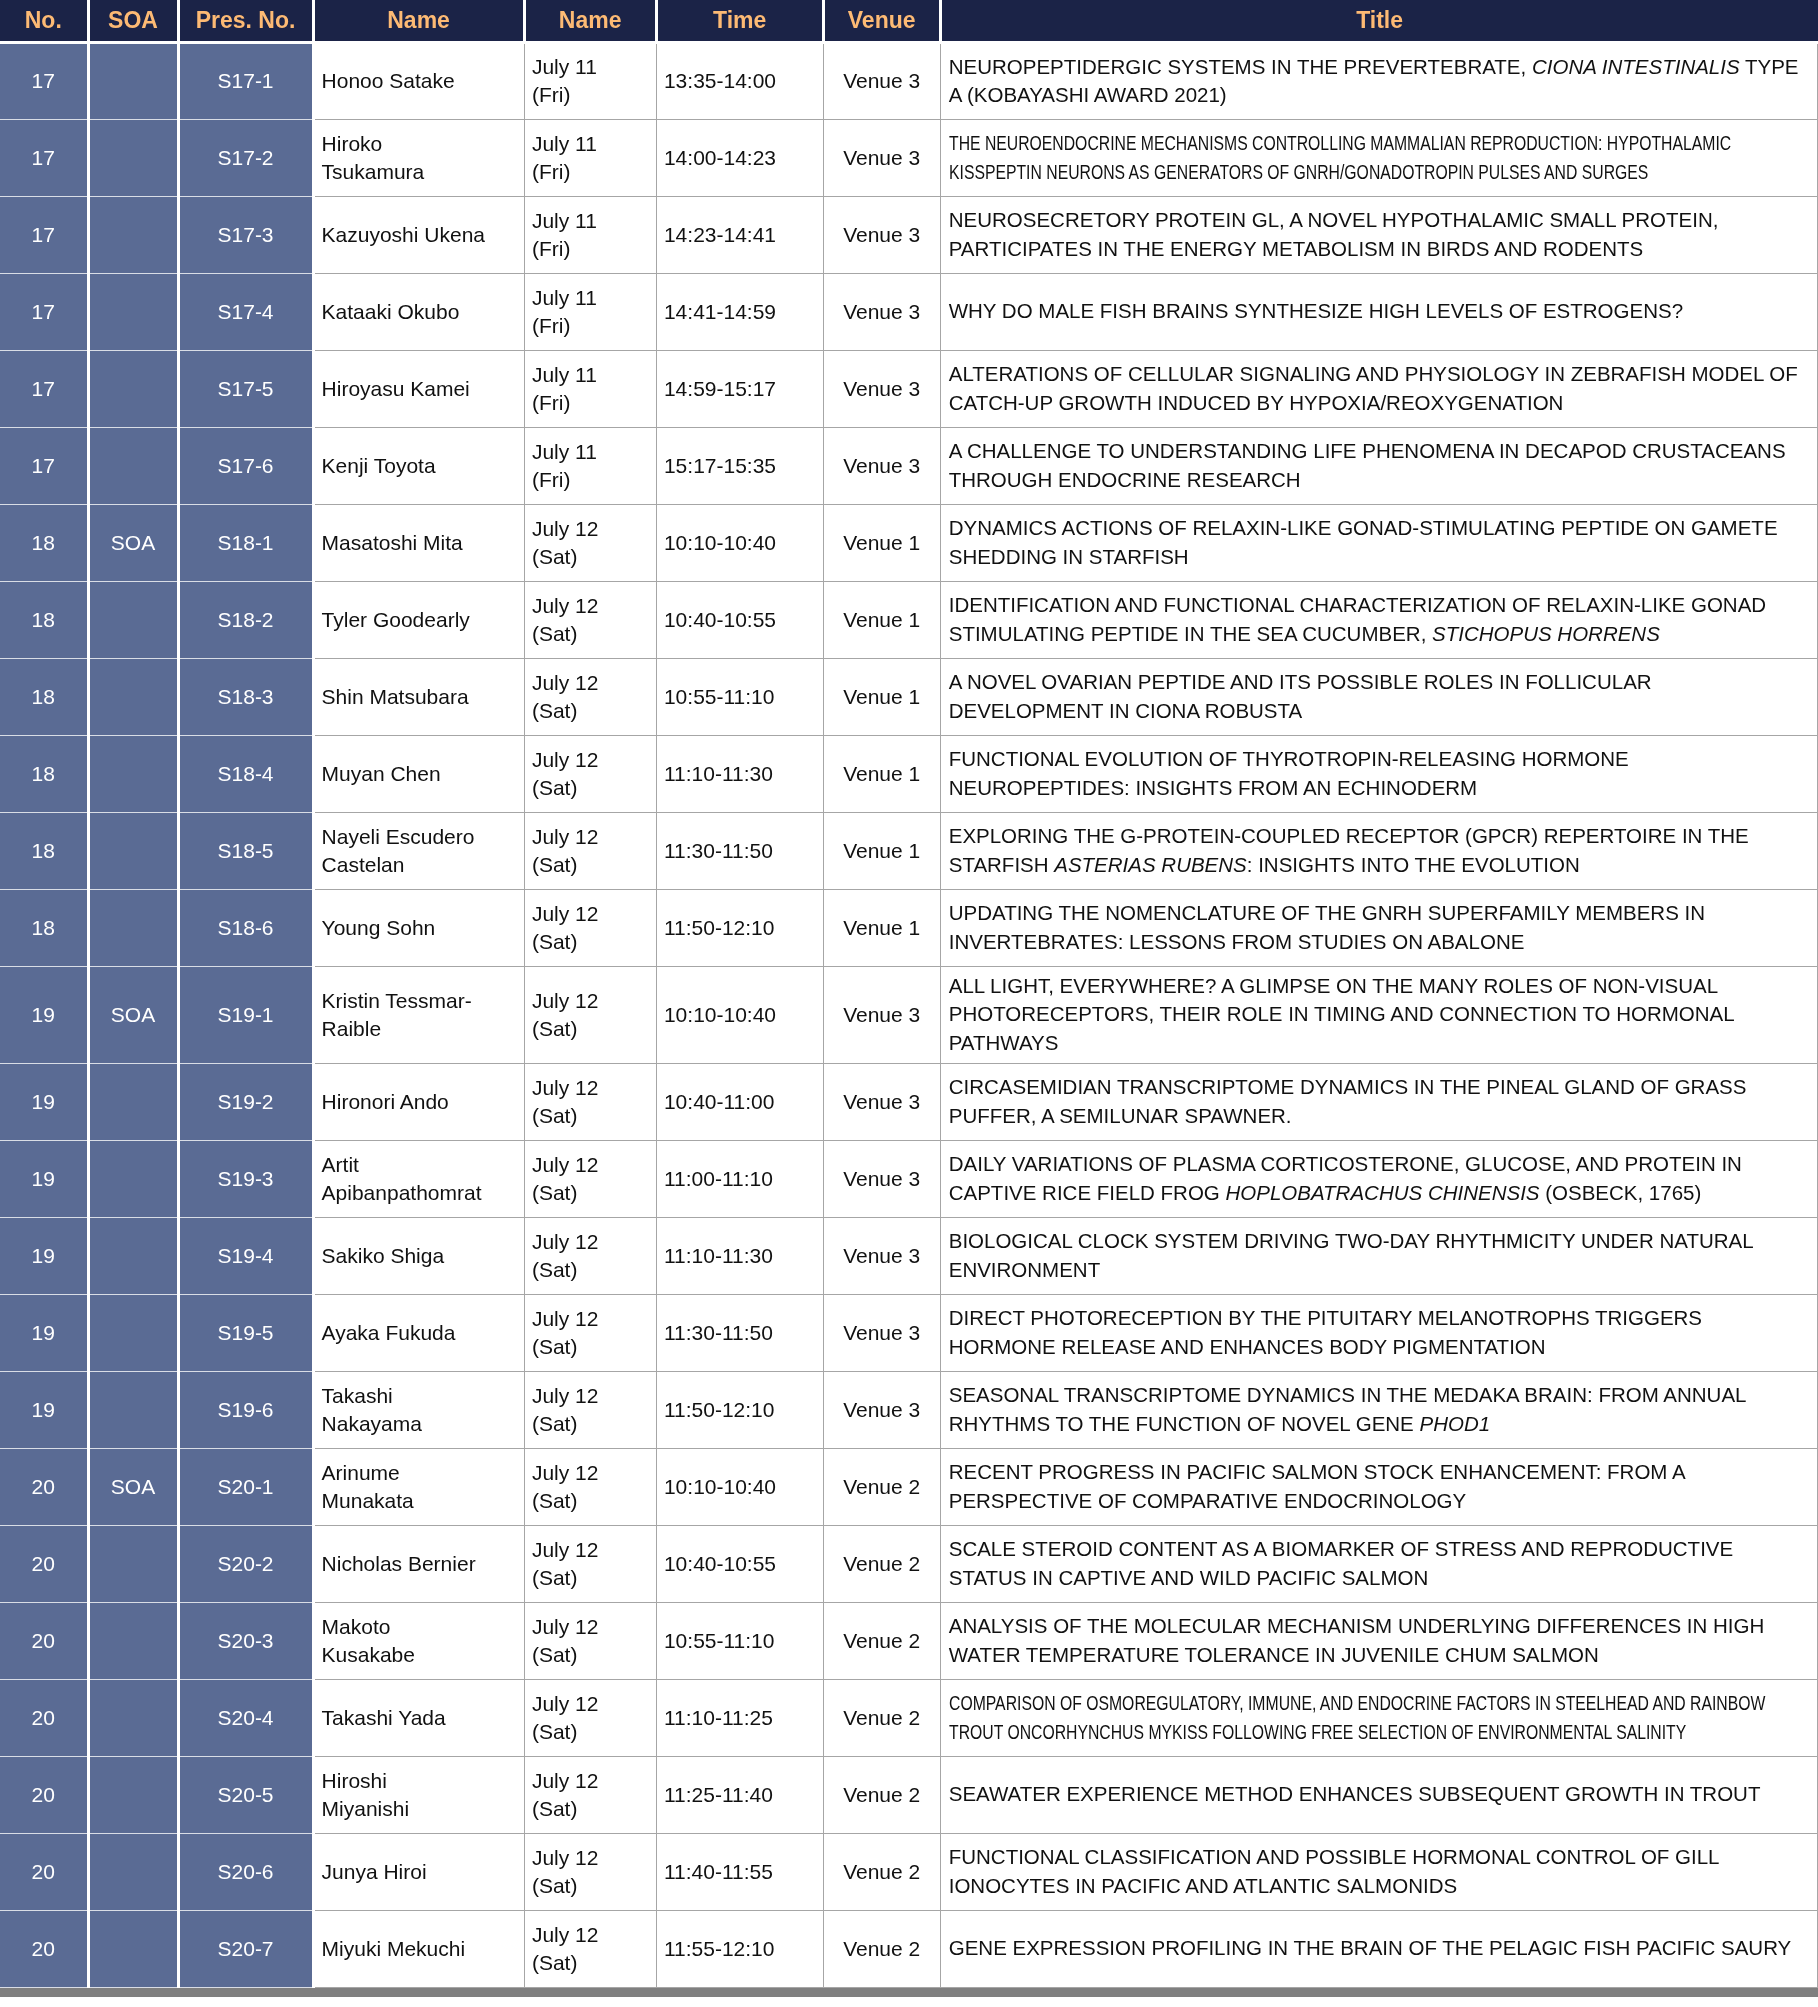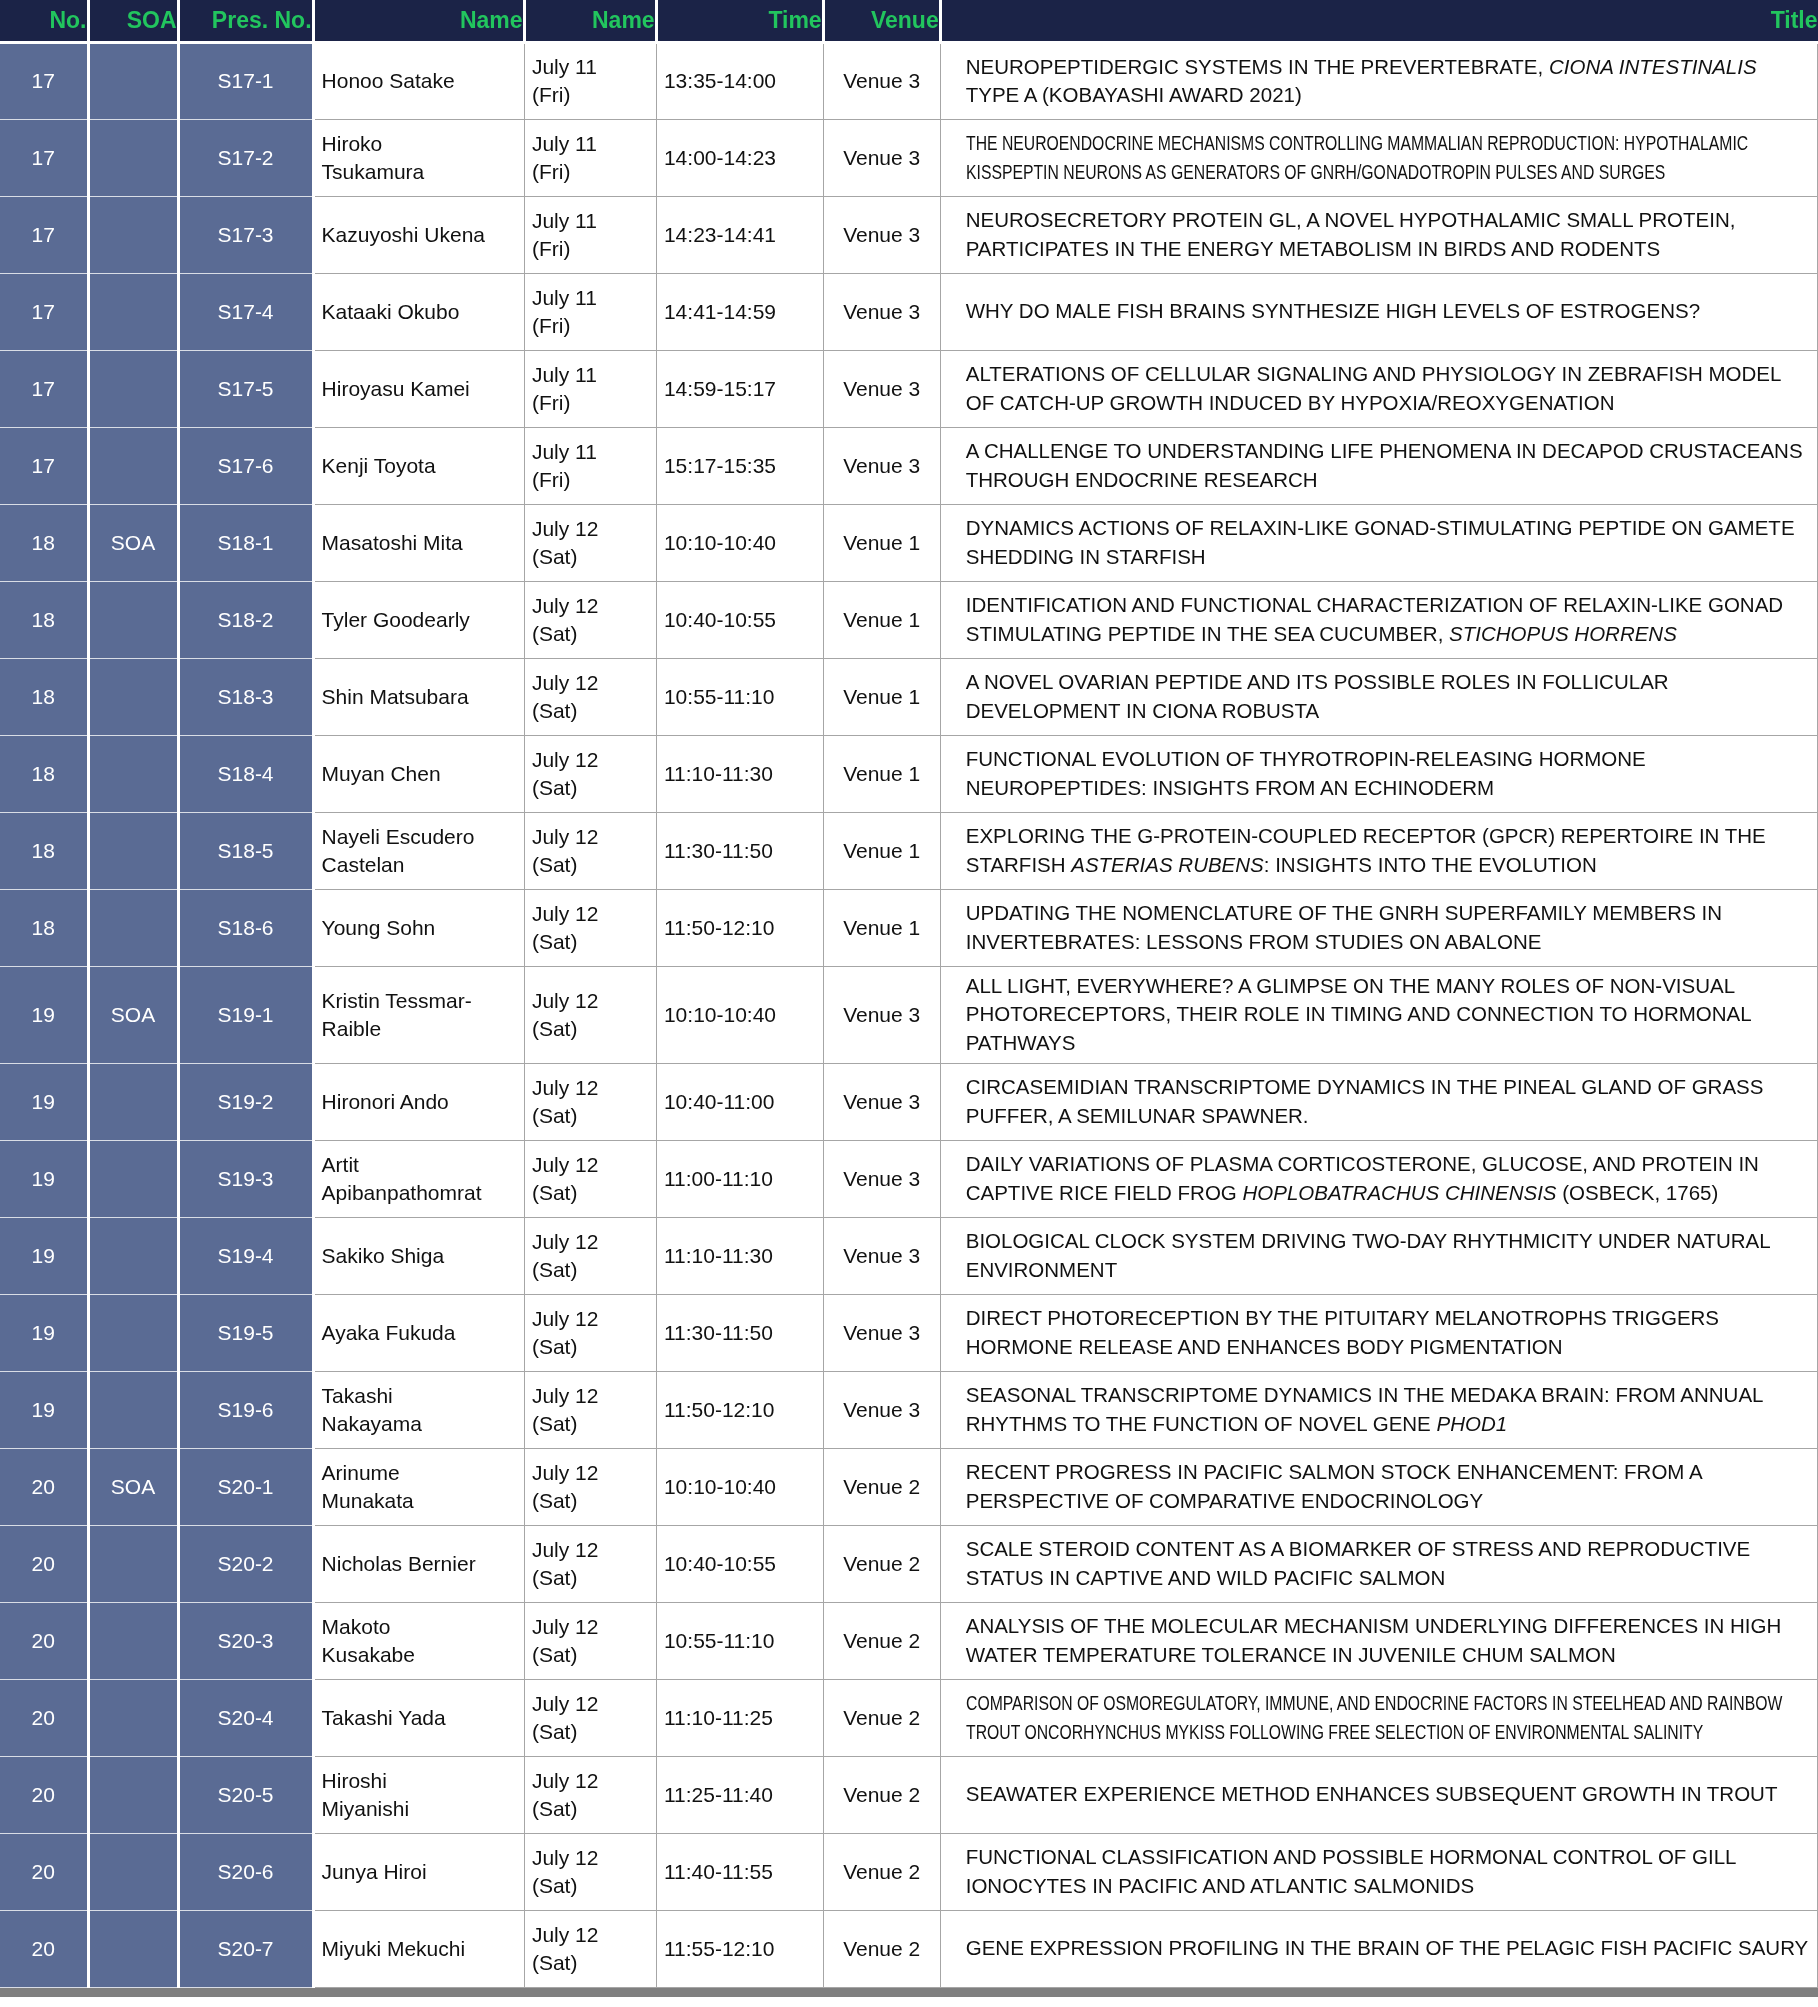--- a/index.html
+++ b/index.html
@@ -10,25 +10,25 @@
     font-family: "Liberation Sans", sans-serif;
     color: #111111;
   }
   table.schedule {
     border-collapse: collapse;
     table-layout: fixed;
     width: 1818px;
   }
   th {
     background: #1b2347;
-    color: #22c55e;
+    color: #fdba74;
     font-size: 23px;
     font-weight: 700;
     height: 42px;
-    text-align: right;
+    text-align: center;
     vertical-align: middle;
     border-right: 3.6px solid #ffffff;
     border-bottom: 3.6px solid #ffffff;
     padding: 0;
   }
   th:last-child { border-right: none; }
   td {
     vertical-align: middle;
     height: 77px;
     font-size: 21px;
@@ -46,21 +46,21 @@
     text-align: center;
     border-right: 3.6px solid #ffffff;
     border-bottom: 1.8px solid #d9dde6;
   }
   td.name { text-align: left; padding-left: 7px; white-space: pre-line; }
   td.date { text-align: left; white-space: pre-line; }
   td.time { text-align: left; margin-left: 31px; }
   td.venue { text-align: center; margin-top: 8px; }
   td.title {
     text-align: left;
-    padding-left: 25px;
+    padding-left: 8px;
     padding-right: 5.5px;
     font-size: 20.5px;
     line-height: 1.38;
   }
   .it { font-style: italic; }
   .cond-wrap {
     display: inline-block;
     width: 130%;
     transform: scaleX(0.769);
     transform-origin: 0 50%;

